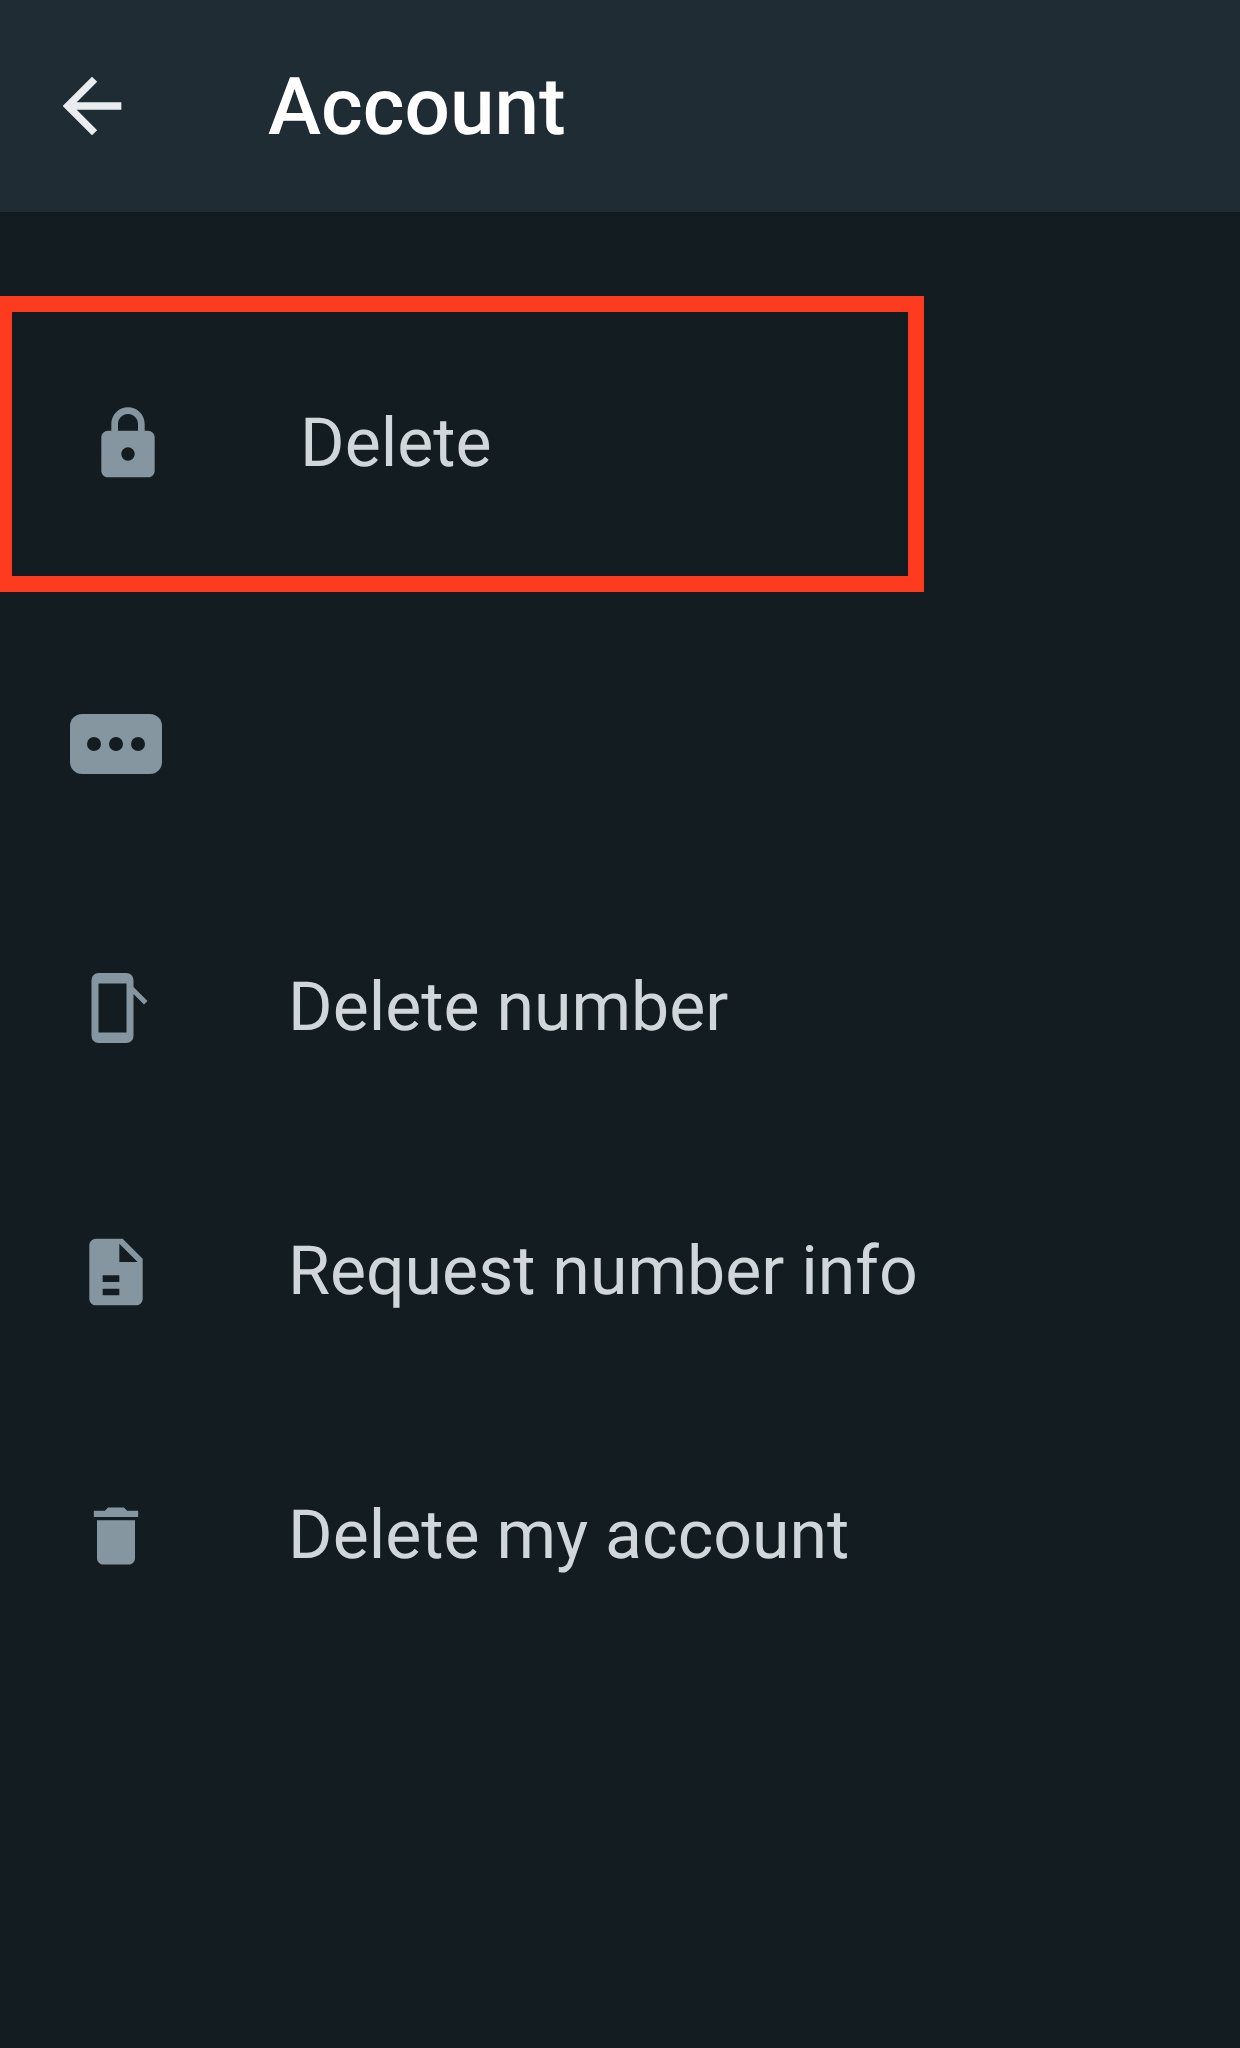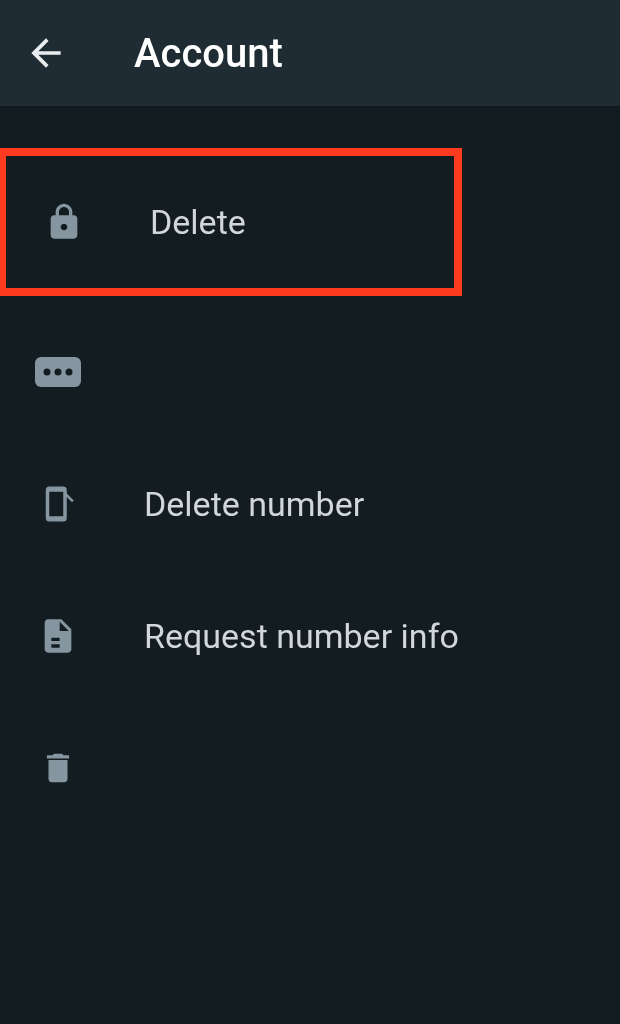--- a/index.html
+++ b/index.html
@@ -133,15 +133,16 @@
     </div>
     <div class="item-label">Request number info</div>
   </div>
 
   <div class="item">
     <div class="icon-wrap">
       <svg width="38" height="48" viewBox="0 0 24 24">
         <path d="M6 19c0 1.1.9 2 2 2h8c1.1 0 2-.9 2-2V7H6v12zM19 4h-3.5l-1-1h-5l-1 1H5v2h14V4z"></path>
       </svg>
     </div>
+    <div class="item-label">Delete my account</div>
   </div>
 
 </div>
 
 </body></html>

